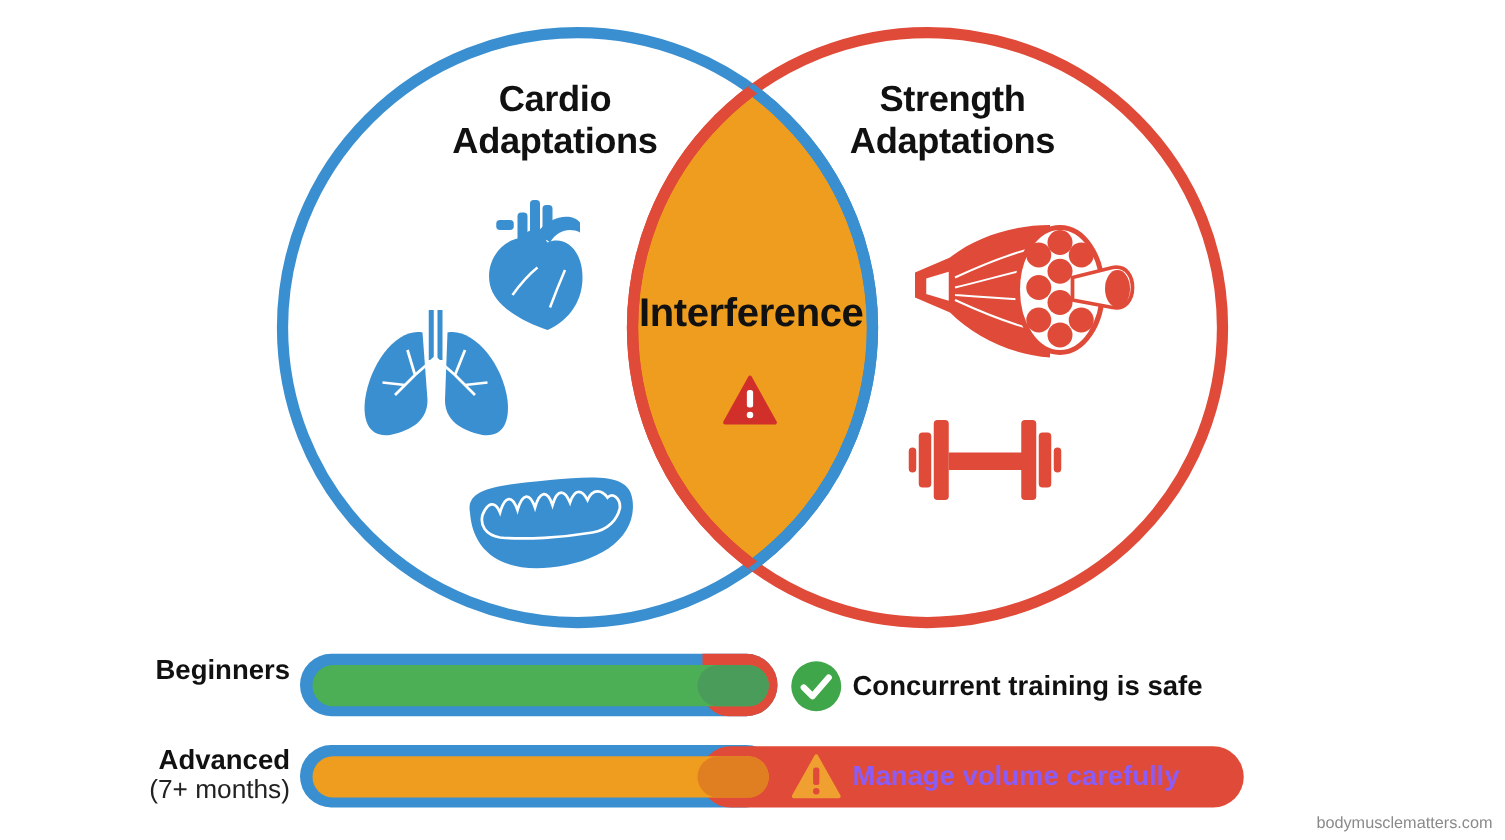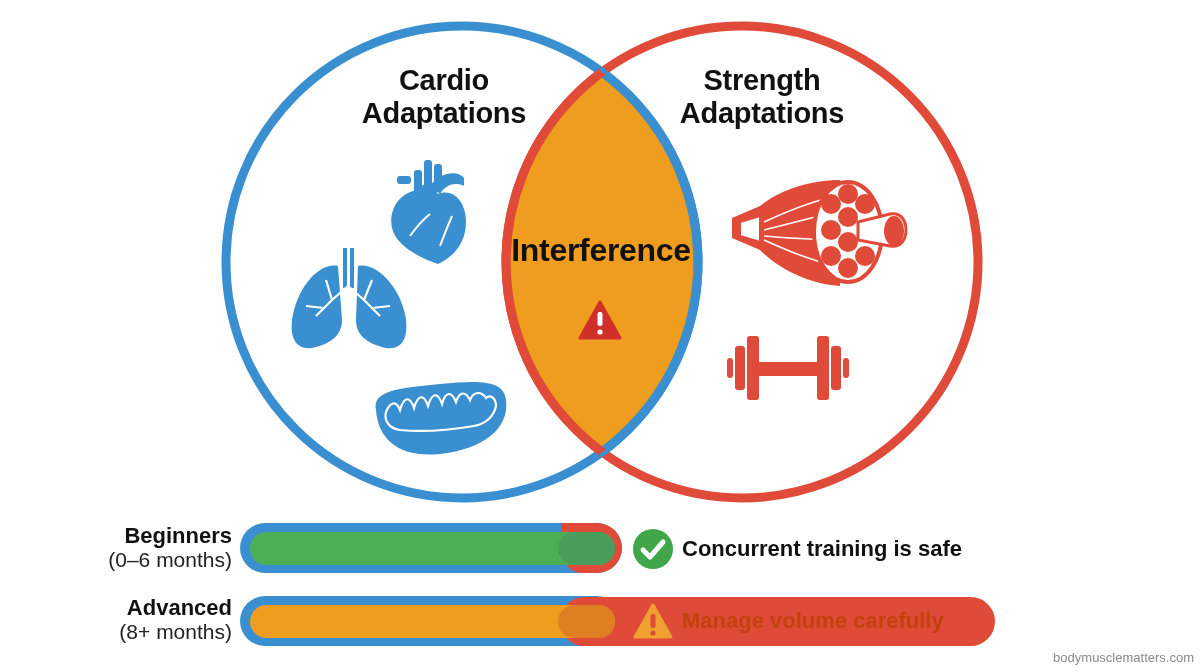--- a/index.html
+++ b/index.html
@@ -22,21 +22,21 @@
     .row-label .main { display: block; font-weight: bold; font-size: 22px; line-height: 24px; }
     .row-label .sub { display: block; font-size: 21px; line-height: 24px; color: #222; }
     #row1-label { top: 524px; }
     #row2-label { top: 596px; }
 
     .pill { position: absolute; border-radius: 30px; }
     .msg {
       position: absolute; font-weight: bold; font-size: 22px; line-height: 26px; white-space: nowrap;
     }
     #row1-msg { left: 682px; top: 536px; color: #111; text-align: right; }
-    #row2-msg { left: 682px; top: 608px; color: #c2410c; }
+    #row2-msg { left: 682px; top: 608px; color: #8b5cf6; }
     #credit {
       position: absolute; right: 10px; top: 650px; font-size: 13px; color: #8a8a8a; padding-left: 36px;
     }
   </style>
 </head>
 <body>
 
 <svg class="venn" viewBox="0 0 1204 520" xmlns="http://www.w3.org/2000/svg">
   <defs>
     <clipPath id="clip-left">
@@ -124,35 +124,34 @@
 <div id="strength-title" class="label">
   <span>Strength</span>
   <span>Adaptations</span>
 </div>
 <div id="interference-title" class="label">
   <span>Interference</span>
 </div>
 
 <div id="row1-label" class="row-label">
   <span class="main">Beginners</span>
-  <span class="sub">(0–6 months)</span>
 </div>
 <div class="pill" style="left:240px; top:523px; width:382px; height:50px; background:#3a8fd0;"></div>
 <div class="pill" style="left:562px; top:523px; width:60px; height:50px; background:#e04a38; border-radius:0 30px 30px 25px;"></div>
 <div class="pill" style="left:250px; top:532px; width:365px; height:33px; background:#4caf55; border-radius:18px;"></div>
 <div class="pill" style="left:558px; top:532px; width:57px; height:33px; background:#4a9a5c; border-radius:18px; opacity:0.9;"></div>
 <svg style="position:absolute; left:632px; top:528px;" width="42" height="42" viewBox="0 0 42 42">
   <circle cx="21" cy="21" r="20" fill="#3fa64a"></circle>
   <path d="M11 22 L18 29 L31 14" stroke="#fff" stroke-width="5" fill="none" stroke-linecap="round" stroke-linejoin="round"></path>
 </svg>
 <div id="row1-msg" class="msg">Concurrent training is safe</div>
 
 <div id="row2-label" class="row-label">
   <span class="main">Advanced</span>
-  <span class="sub">(8+ months)</span>
+  <span class="sub">(7+ months)</span>
 </div>
 <div class="pill" style="left:240px; top:596px; width:382px; height:50px; background:#3a8fd0;"></div>
 <div class="pill" style="left:560px; top:597px; width:435px; height:49px; background:#e04a38; border-radius:26px;"></div>
 <div class="pill" style="left:250px; top:605px; width:365px; height:33px; background:#ee9d1e; border-radius:18px;"></div>
 <div class="pill" style="left:558px; top:605px; width:57px; height:33px; background:#e07f22; border-radius:18px;"></div>
 <svg style="position:absolute; left:632px; top:602px;" width="42" height="38" viewBox="0 0 42 38">
   <path d="M21 3 L39 35 L3 35 Z" fill="#f0a030" stroke="#f0a030" stroke-width="3" stroke-linejoin="round"></path>
   <rect x="18.5" y="12" width="5" height="14" rx="2" fill="#e04a38"></rect>
   <circle cx="21" cy="31" r="2.6" fill="#e04a38"></circle>
 </svg>

